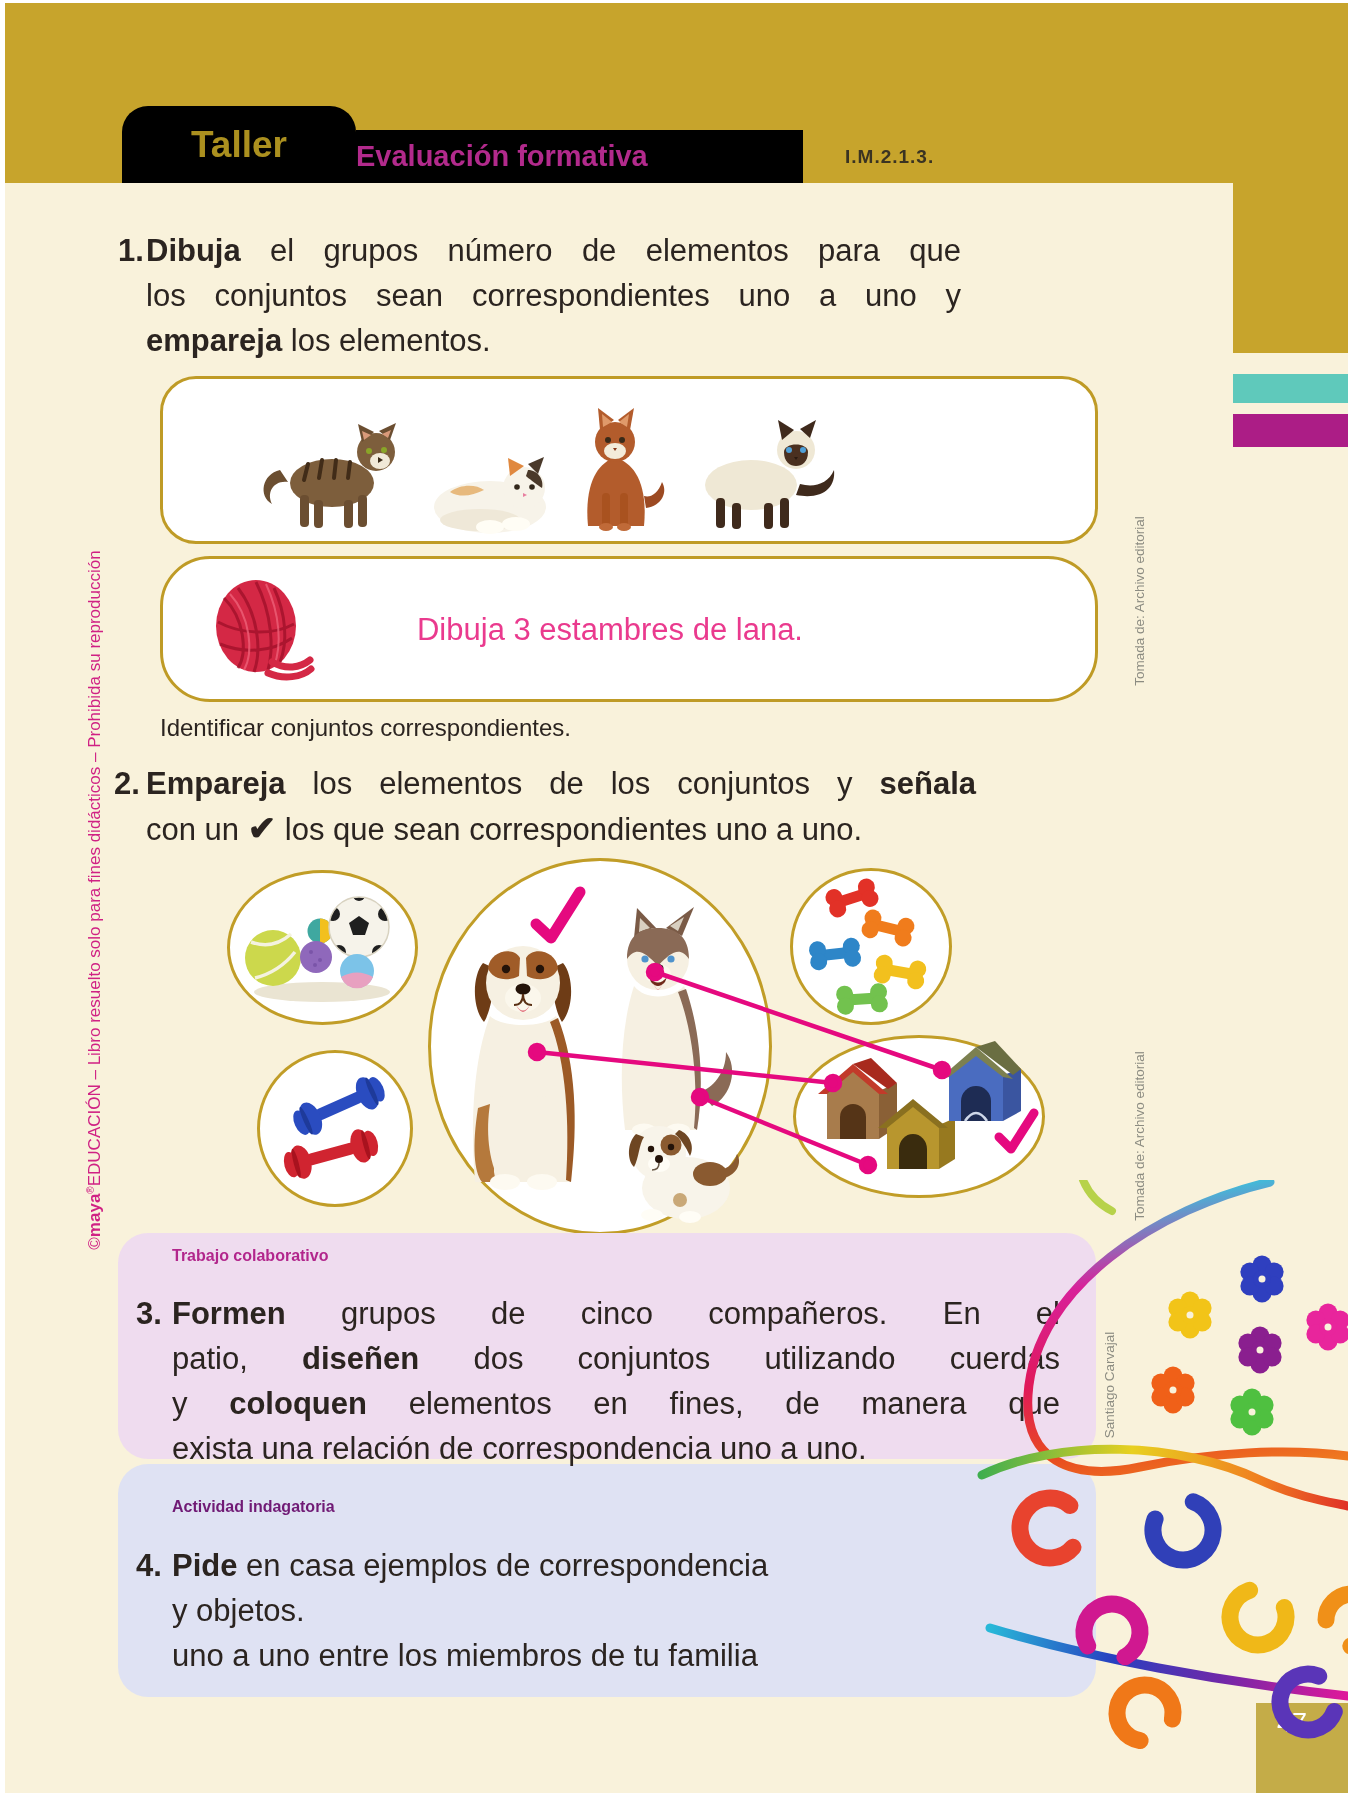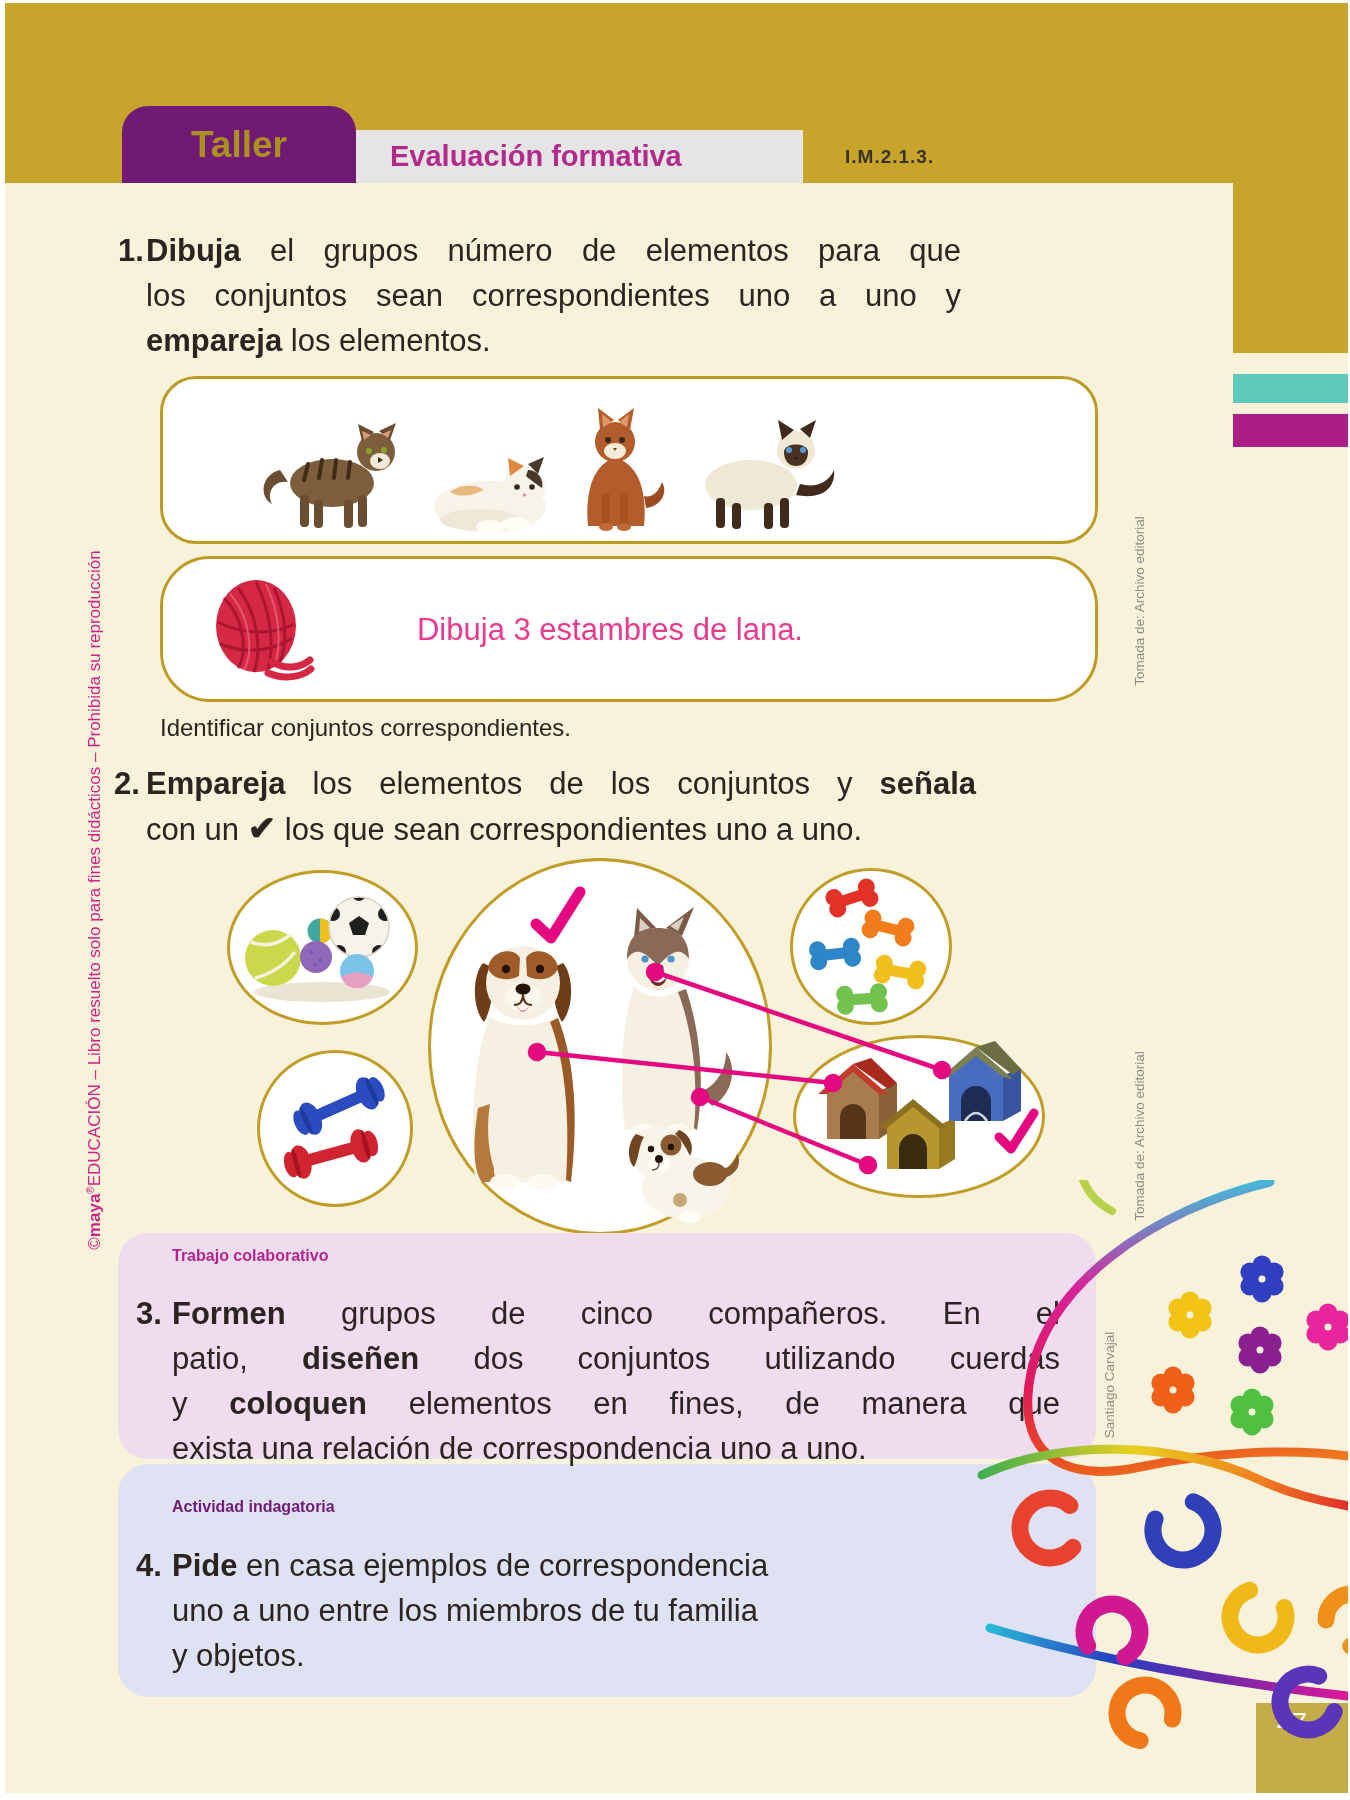--- a/index.html
+++ b/index.html
@@ -2,22 +2,22 @@
 <html><head>
 <meta charset="utf-8">
 <style>
   *{margin:0;padding:0;box-sizing:border-box}
   html,body{width:1350px;height:1800px}
   body{font-family:"Liberation Sans",sans-serif;background:#ffffff;position:relative}
   #page{position:absolute;left:0;top:0;width:1350px;height:1800px;overflow:hidden;background:#ffffff}
   .cream{position:absolute;left:5px;top:3px;width:1343px;height:1790px;background:#f9f2db}
   .goldband{position:absolute;left:5px;top:3px;width:1343px;height:180px;background:#c7a42c}
   .goldblock{position:absolute;left:1233px;top:3px;width:115px;height:350px;background:#c7a42c}
-  .tab{position:absolute;left:122px;top:106px;width:234px;height:77px;background:#701a75;border-radius:26px 26px 0 0;display:flex;align-items:center;justify-content:center;color:#ab901f;font-weight:700;font-size:37px}
-  .banner{position:absolute;left:356px;top:130px;width:447px;height:53px;background:#e5e5e5;display:flex;align-items:center;padding-left:34px;color:#b22a8c;font-weight:700;font-size:29px}
+  .tab{position:absolute;left:122px;top:106px;width:234px;height:77px;background:#000000;border-radius:26px 26px 0 0;display:flex;align-items:center;justify-content:center;color:#ab901f;font-weight:700;font-size:37px}
+  .banner{position:absolute;left:356px;top:130px;width:447px;height:53px;background:#000000;display:flex;align-items:center;color:#b22a8c;font-weight:700;font-size:29px}
   .code{position:absolute;left:845px;top:146px;color:#3a3322;font-weight:700;font-size:19px;letter-spacing:1px}
   .tealbar{position:absolute;left:1233px;top:374px;width:115px;height:29px;background:#5fc9bb}
   .magbar{position:absolute;left:1233px;top:414px;width:115px;height:33px;background:#ac1d86}
   .pnum{position:absolute;font-size:31px;line-height:45px;font-weight:700;color:#2b2420}
   .para{position:absolute;font-size:31px;line-height:45px;color:#2b2420}
   .tline{min-height:45px}
   .just{text-align:justify;text-align-last:justify}
   .bold{font-weight:700}
   .checkglyph{font-weight:700;font-size:34px}
   .goldbox{position:absolute;background:#ffffff;border:3px solid #bf9b26}
@@ -359,22 +359,22 @@
       <div class="tline just"><span>patio, </span><span class="bold">diseñen</span><span> dos conjuntos utilizando cuerdas</span></div>
       <div class="tline just"><span>y </span><span class="bold">coloquen</span><span> elementos en fines, de manera que</span></div>
       <div class="tline"><span>exista una relación de correspondencia uno a uno.</span></div>
     </div>
 
   <div class="boxpanel inquirybox" style="z-index:1"></div>
   <div class="boxheading inquiryheading" style="left:172px;top:1498px;z-index:2">Actividad indagatoria</div>
   <div class="pnum" style="left:136px;top:1543px;z-index:2">4.</div>
   <div class="para" style="left:172px;top:1543px;width:870px;z-index:2">
       <div class="tline"><span class="bold">Pide</span><span> en casa ejemplos de correspondencia</span></div>
+      <div class="tline"><span>y objetos.</span></div>
       <div class="tline"><span>uno a uno entre los miembros de tu familia</span></div>
-      <div class="tline"><span>y objetos.</span></div>
     </div>
 
   <svg class="absvg" style="left:940px;top:1180px;z-index:5" width="408" height="613" viewBox="0 0 408 613">
     <defs>
       <linearGradient id="gA" gradientUnits="userSpaceOnUse" x1="330" y1="0" x2="380" y2="290">
         <stop offset="0" stop-color="#45b8d8"></stop>
           <stop offset="0.25" stop-color="#d8219a"></stop>
         <stop offset="0.55" stop-color="#e0195a"></stop>
           <stop offset="0.8" stop-color="#e84a20"></stop>
           <stop offset="1" stop-color="#f08020"></stop>

